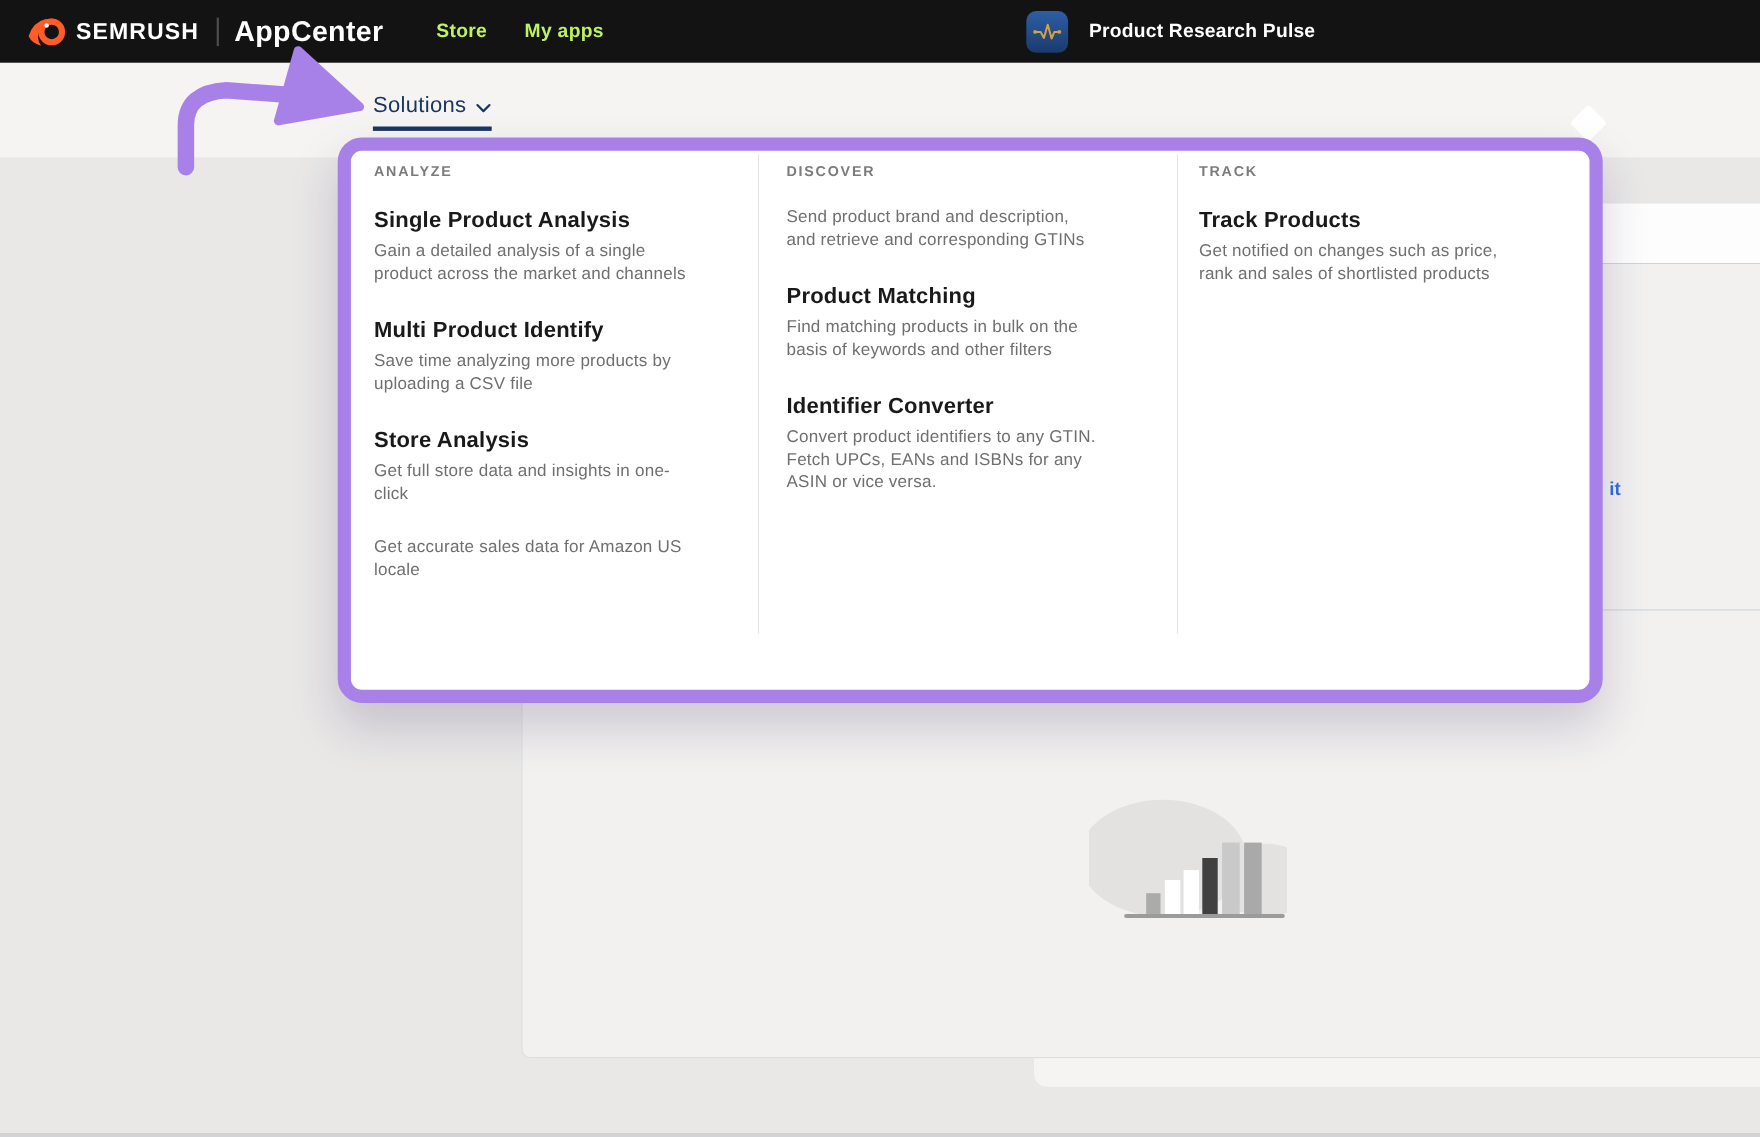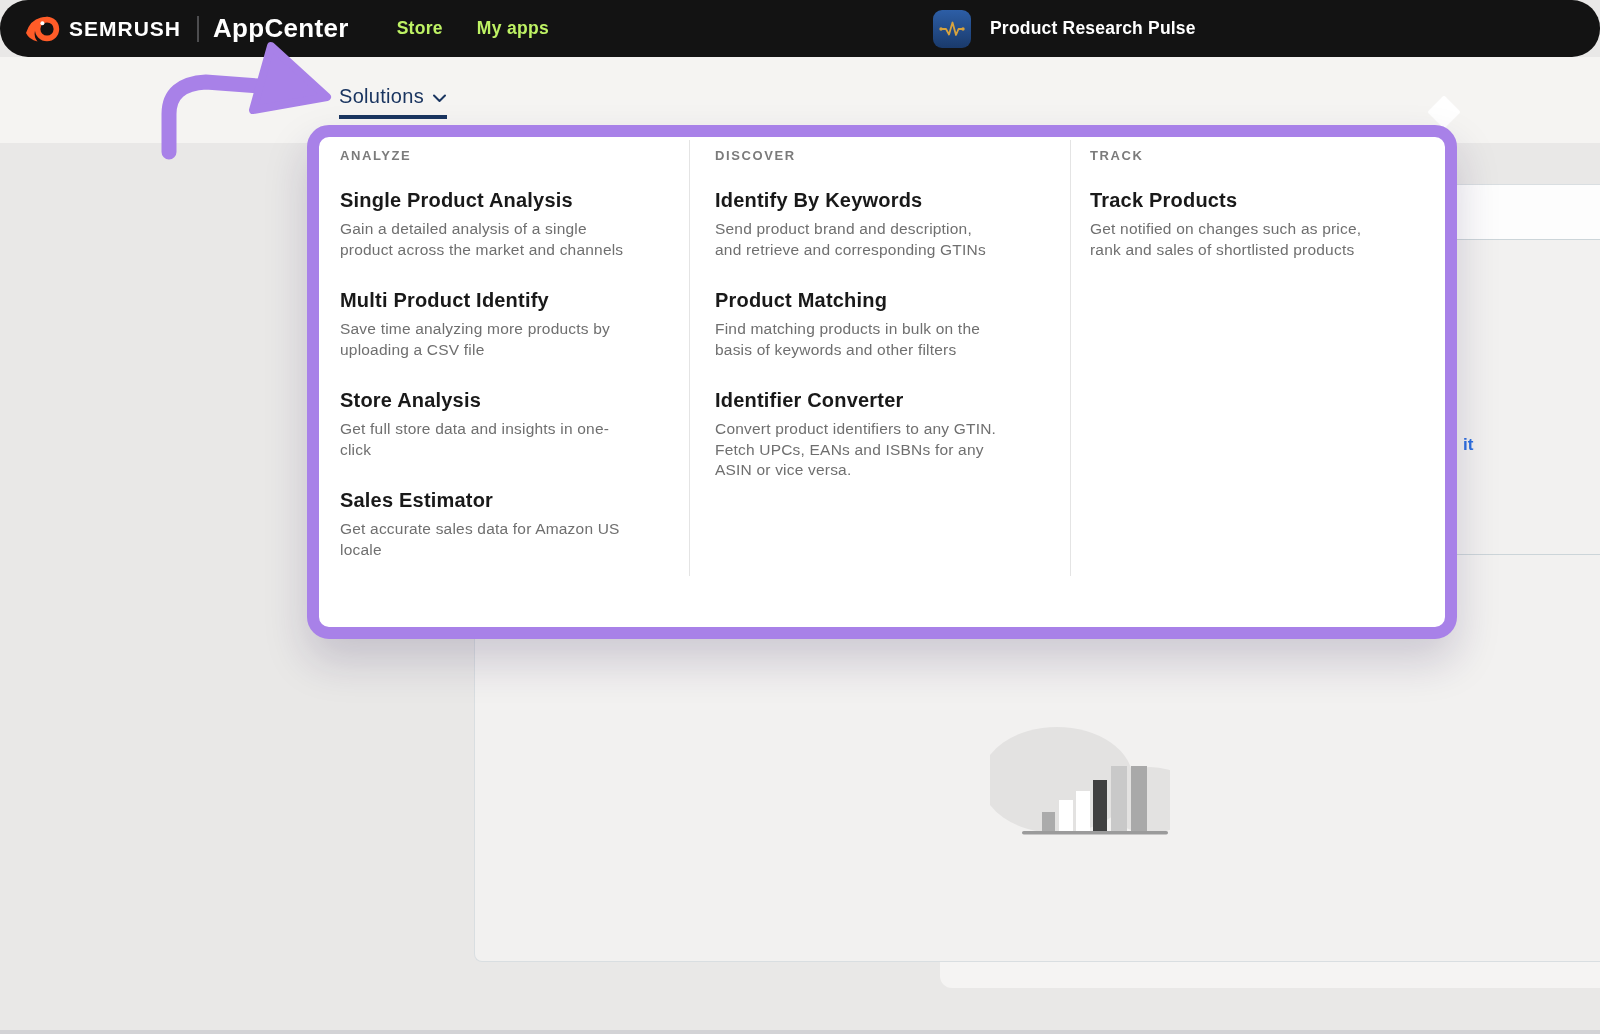--- a/index.html
+++ b/index.html
@@ -1,21 +1,21 @@
 <!DOCTYPE html>
 <html><head>
 <meta charset="utf-8">
 <style>
   * { margin:0; padding:0; box-sizing:border-box; }
   html,body { width:1600px; height:1034px; overflow:hidden; }
   body { position:relative; font-family:"Liberation Sans", sans-serif; background:#e9e8e7; }
 
   
   .navbar { position:absolute; left:0; top:0; width:1600px; height:57px;
-            background:#131313; display:flex; align-items:center; padding-left:24px; z-index:30;border-radius:28px; }
+            background:#131313; display:flex; align-items:center; padding-left:24px; z-index:30; }
   .brand { color:#fff; font-size:21px; font-weight:800; letter-spacing:1px; margin-left:9px; }
   .brand-sep { width:2px; height:26px; background:#4d4d4f; margin:0 14px 0 16px; }
   .brand-suffix { color:#fff; font-size:26px; font-weight:700; letter-spacing:0.3px; }
   .nav-link { color:#bef264; font-size:17.5px; font-weight:700; letter-spacing:0.3px; cursor:pointer; }
   .nav-link.store { margin-left:48px; }
   .nav-link.myapps { margin-left:34px; }
   .app-info { position:absolute; left:933px; top:0; height:57px; display:flex; align-items:center; }
   .app-icon { width:38px; height:38px; border-radius:9px;
               background:linear-gradient(180deg,#2d5ea6 0%,#1a3a6b 100%); display:flex; align-items:center; justify-content:center; }
   .app-title { color:#fff; font-size:17.5px; font-weight:700; letter-spacing:0.2px; margin-left:19px; }
@@ -142,30 +142,28 @@
         <h3>Multi Product Identify</h3>
         <p>Save time analyzing more products by
 uploading a CSV file</p>
       </div>
       <div class="menu-item">
         <h3>Store Analysis</h3>
         <p>Get full store data and insights in one-
 click</p>
       </div>
       <div class="menu-item">
-        <h3>Sales Estimator</h3>
         <p>Get accurate sales data for Amazon US
 locale</p>
       </div>
     </div>
 
     <div class="menu-col c2">
       <div class="col-header">DISCOVER</div>
       <div class="menu-item">
-        <h3>Identify By Keywords</h3>
         <p>Send product brand and description,
 and retrieve and corresponding GTINs</p>
       </div>
       <div class="menu-item">
         <h3>Product Matching</h3>
         <p>Find matching products in bulk on the
 basis of keywords and other filters</p>
       </div>
       <div class="menu-item">
         <h3>Identifier Converter</h3>

